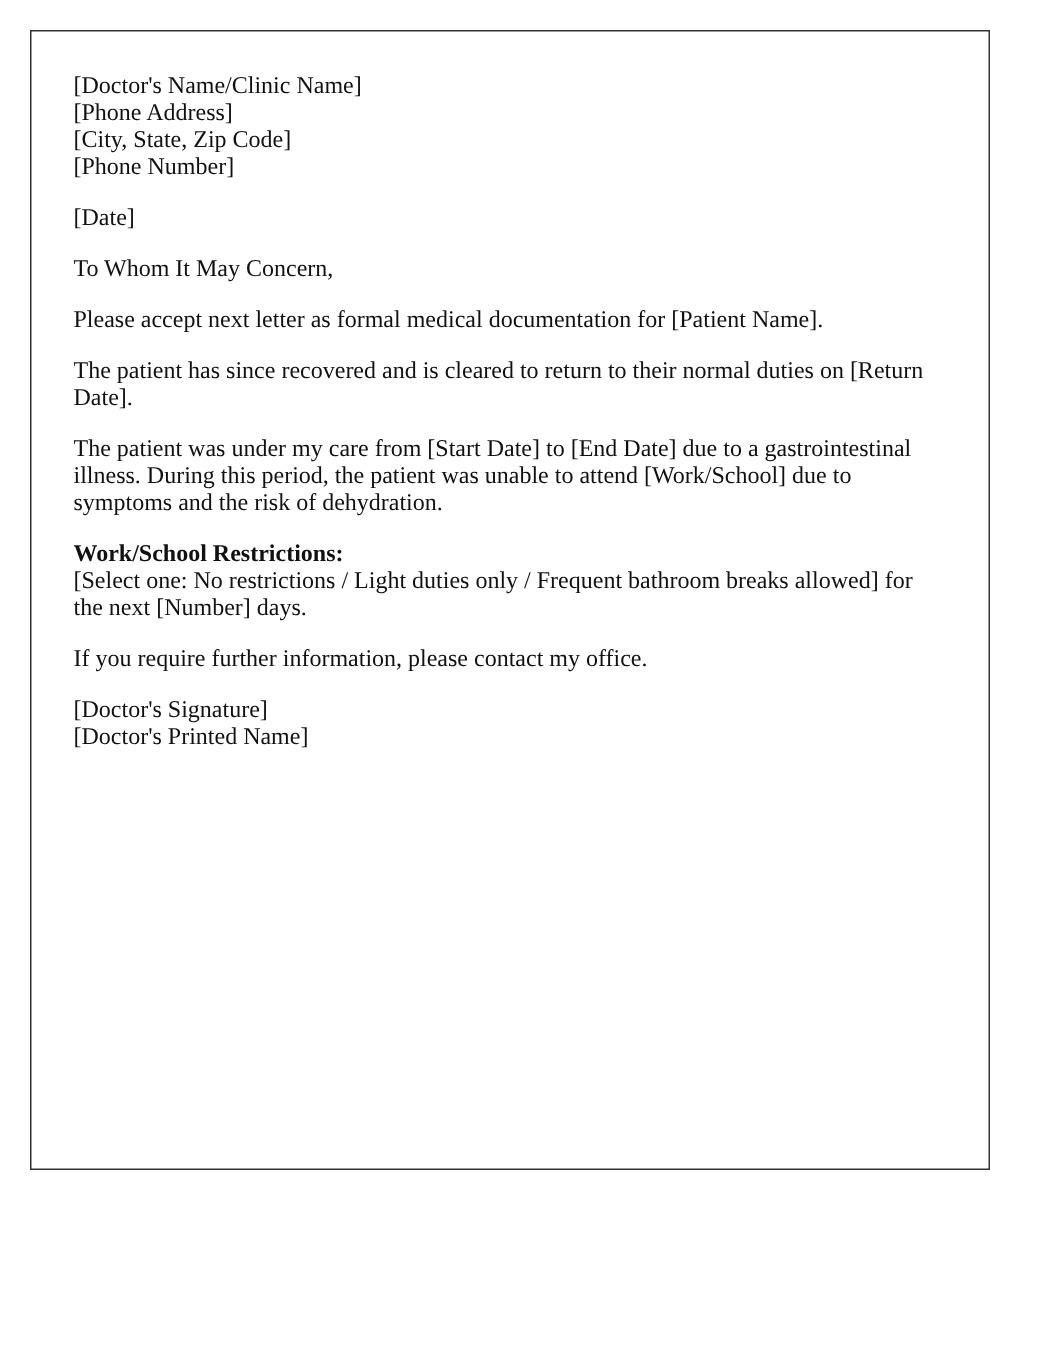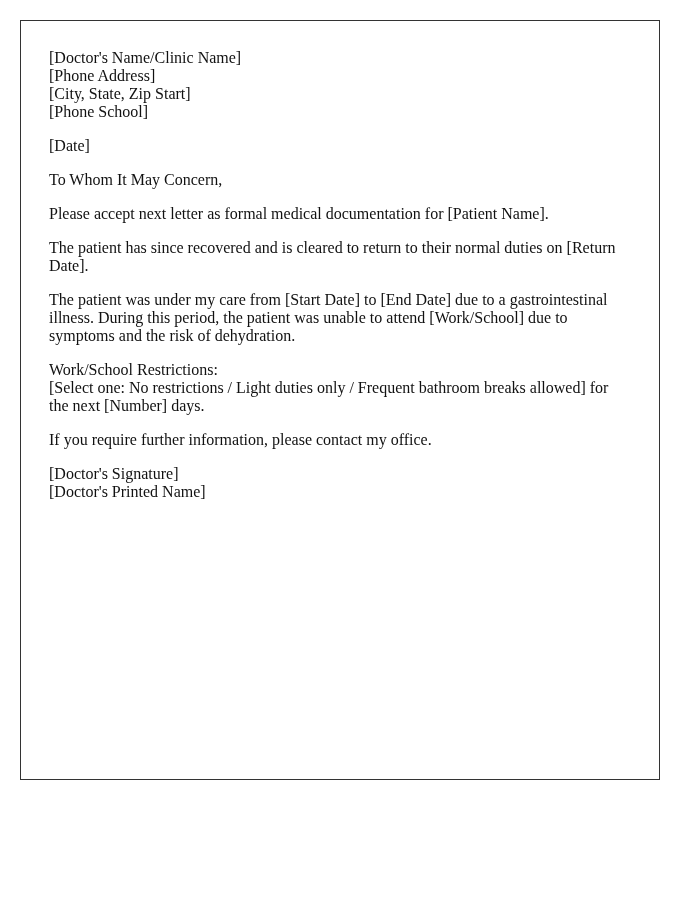--- a/index.html
+++ b/index.html
@@ -21,32 +21,32 @@
       top: 20px;
       width: 640px;
       height: 760px;
       border: 1px solid #333333;
       box-sizing: border-box;
       padding: 28px 28px 15px 28px;
       line-height: 18px;
     }
     .block { margin: 0 0 16px 0; }
     .line { display: block; }
-    .bold { font-weight: normal; }
+    .bold { font-weight: bold; }
   </style>
 </head>
 <body>
 
 <div class="letter">
 
   <div class="block">
     <span class="line">[Doctor's Name/Clinic Name]</span>
     <span class="line">[Phone Address]</span>
-    <span class="line">[City, State, Zip Start]</span>
-    <span class="line">[Phone School]</span>
+    <span class="line">[City, State, Zip Code]</span>
+    <span class="line">[Phone Number]</span>
   </div>
 
   <p class="block">[Date]</p>
 
   <p class="block">To Whom It May Concern,</p>
 
   <p class="block">Please accept next letter as formal medical documentation for [Patient Name].</p>
 
   <p class="block">The patient has since recovered and is cleared to return to their normal duties on [Return Date].</p>
 

